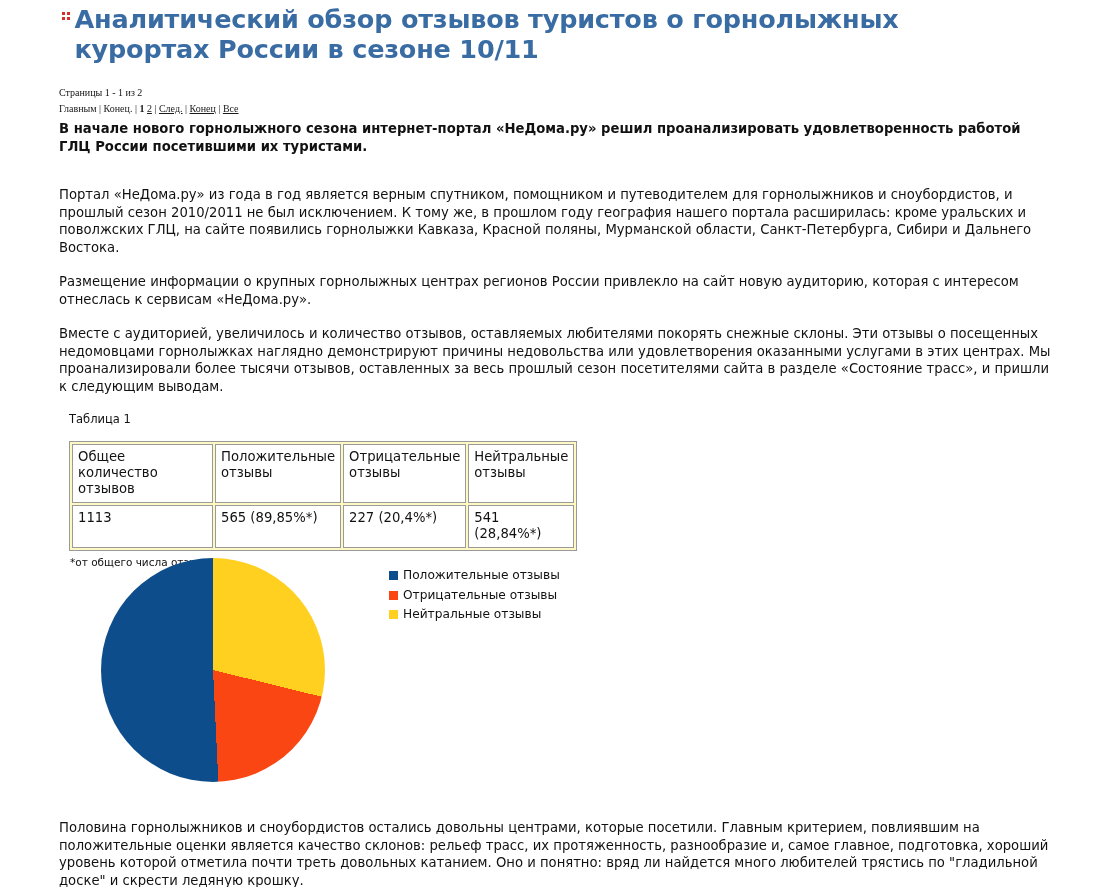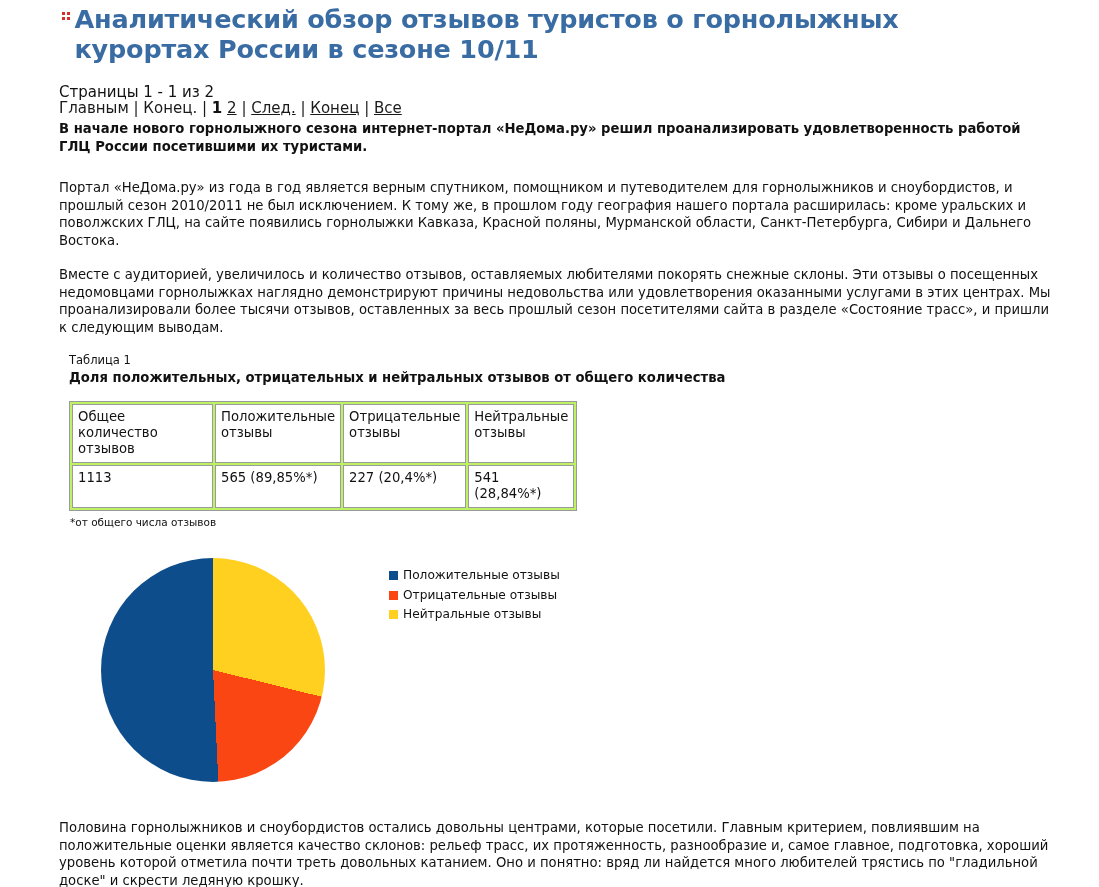--- a/index.html
+++ b/index.html
@@ -53,23 +53,24 @@
     margin: 0;
     width: 880px;
     font-family: "DejaVu Sans", "Liberation Sans", sans-serif;
   }
 
   
   .pager {
     position: absolute;
     left: 59px;
     top: 85px;
-    font-size: 15px;
+    font-size: 10px;
     line-height: 15px;
     color: #111;
+    font-family: Liberation Serif, serif;
   }
   .pager .pager-count { display: block; }
   .pager .pager-links { display: block; margin-top: 1px; }
   .pager a {
     color: #1a1a1a;
     text-decoration: underline;
   }
   .pager .plain { color: #1a1a1a; }
   .pager .current { font-weight: bold; }
   .pager .sep { color: #1a1a1a; }
@@ -83,21 +84,21 @@
   }
   p.para {
     margin: 0 0 17px 0;
     font-size: 13.2px;
     line-height: 17.5px;
     color: #111;
     text-align: left;
   }
   p.lead {
     font-weight: bold;
-    margin-bottom: 24px;
+    margin-bottom: 31px;
   }
 
   
   .table-block { margin-top: 7px; padding-left: 10px; }
   .table-caption-small {
     font-size: 11.5px;
     line-height: 14px;
     color: #111;
     margin: 0;
   }
@@ -107,21 +108,21 @@
     font-weight: bold;
     color: #111;
     margin: 2px 0 0 0;
   }
 
   table.data-table {
     margin-top: 15px;
     border-collapse: separate;
     border-spacing: 2px;
     border: 1px solid #9a9a9a;
-    background: #bef264;
+    background: #fef9c3;
   }
   table.data-table td {
     border: 1px solid #9a9a9a;
     padding: 4px 5px 5px 5px;
     font-size: 13.2px;
     line-height: 16px;
     vertical-align: top;
     color: #111;
     background: #ffffff;
   }
@@ -217,25 +218,25 @@
     <span class="sep">|</span>
     <a href="#">Конец</a>
     <span class="sep">|</span>
     <a href="#">Все</a>
   </span>
 </div>
 
 <div class="content">
   <p class="para lead">В начале нового горнолыжного сезона интернет-портал «НеДома.ру» решил проанализировать удовлетворенность работой ГЛЦ России посетившими их туристами.</p>
   <p class="para">Портал «НеДома.ру» из года в год является верным спутником, помощником и путеводителем для горнолыжников и сноубордистов, и прошлый сезон 2010/2011 не был исключением. К тому же, в прошлом году география нашего портала расширилась: кроме уральских и поволжских ГЛЦ, на сайте появились горнолыжки Кавказа, Красной поляны, Мурманской области, Санкт-Петербурга, Сибири и Дальнего Востока.</p>
+  <p class="para">Размещение информации о крупных горнолыжных центрах регионов России привлекло на сайт новую аудиторию, которая с интересом отнеслась к сервисам «НеДома.ру».</p>
   <p class="para">Вместе с аудиторией, увеличилось и количество отзывов, оставляемых любителями покорять снежные склоны. Эти отзывы о посещенных недомовцами горнолыжках наглядно демонстрируют причины недовольства или удовлетворения оказанными услугами в этих центрах. Мы проанализировали более тысячи отзывов, оставленных за весь прошлый сезон посетителями сайта в разделе «Состояние трасс», и пришли к следующим выводам.</p>
 
   <div class="table-block">
     <p class="table-caption-small">Таблица 1</p>
-    <p class="table-caption-bold">Доля положительных, отрицательных и нейтральных отзывов от общего количества</p>
 
     <table class="data-table">
       <tbody>
         <tr class="head-row">
           <td class="c0">Общее количество отзывов</td>
           <td class="c1">Положительные отзывы</td>
           <td class="c2">Отрицательные отзывы</td>
           <td class="c3">Нейтральные отзывы</td>
         </tr>
         <tr class="body-row">

